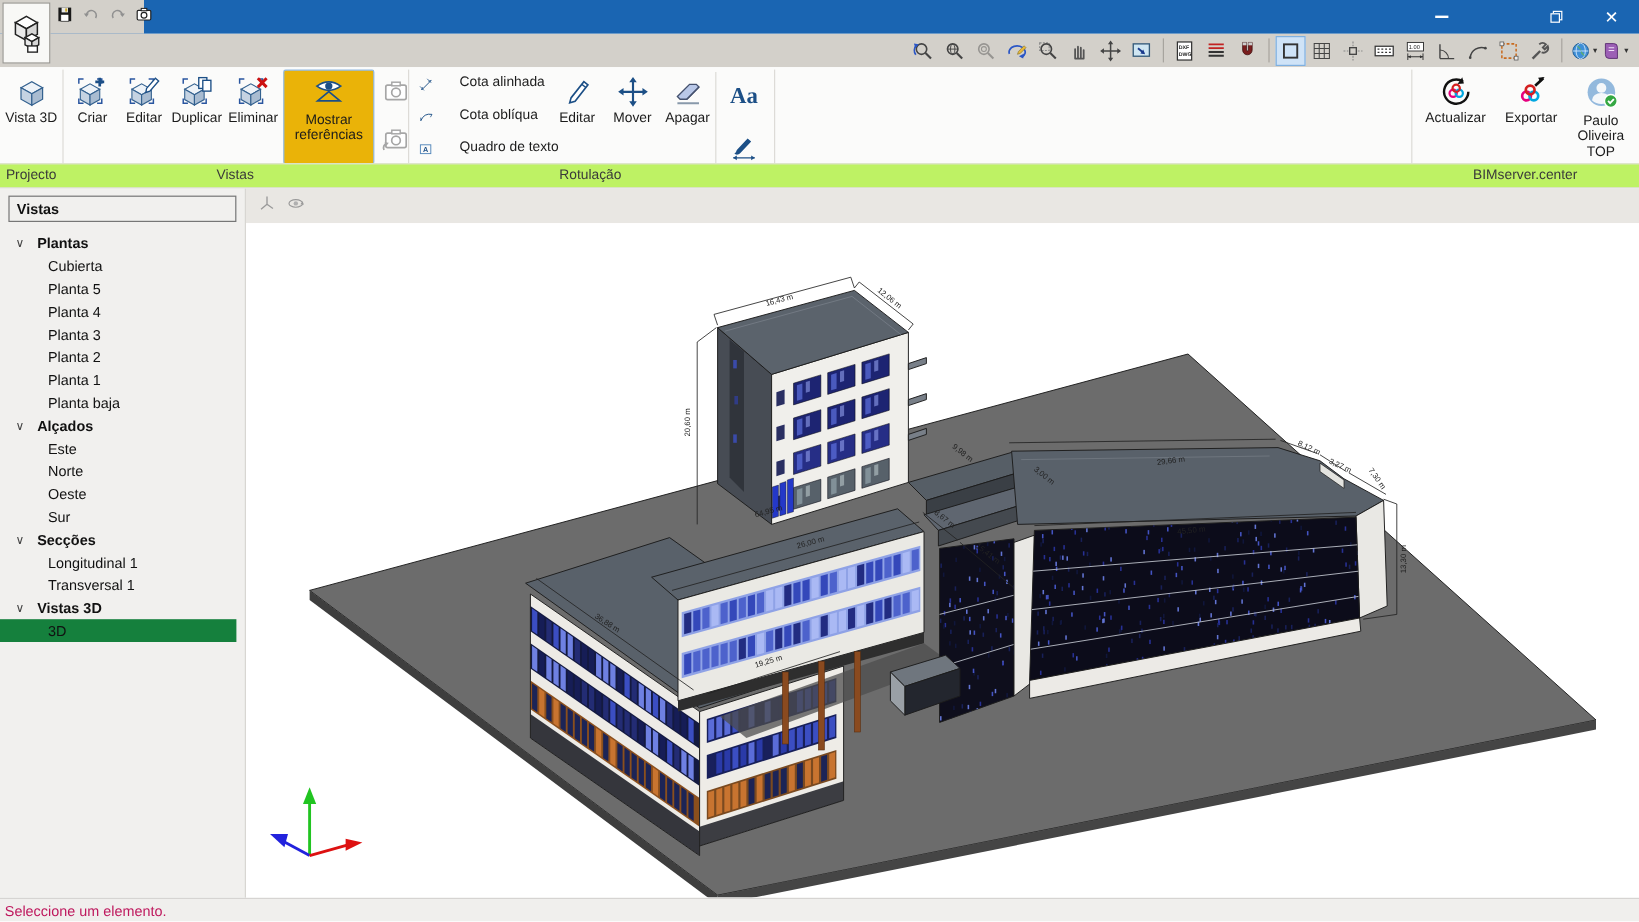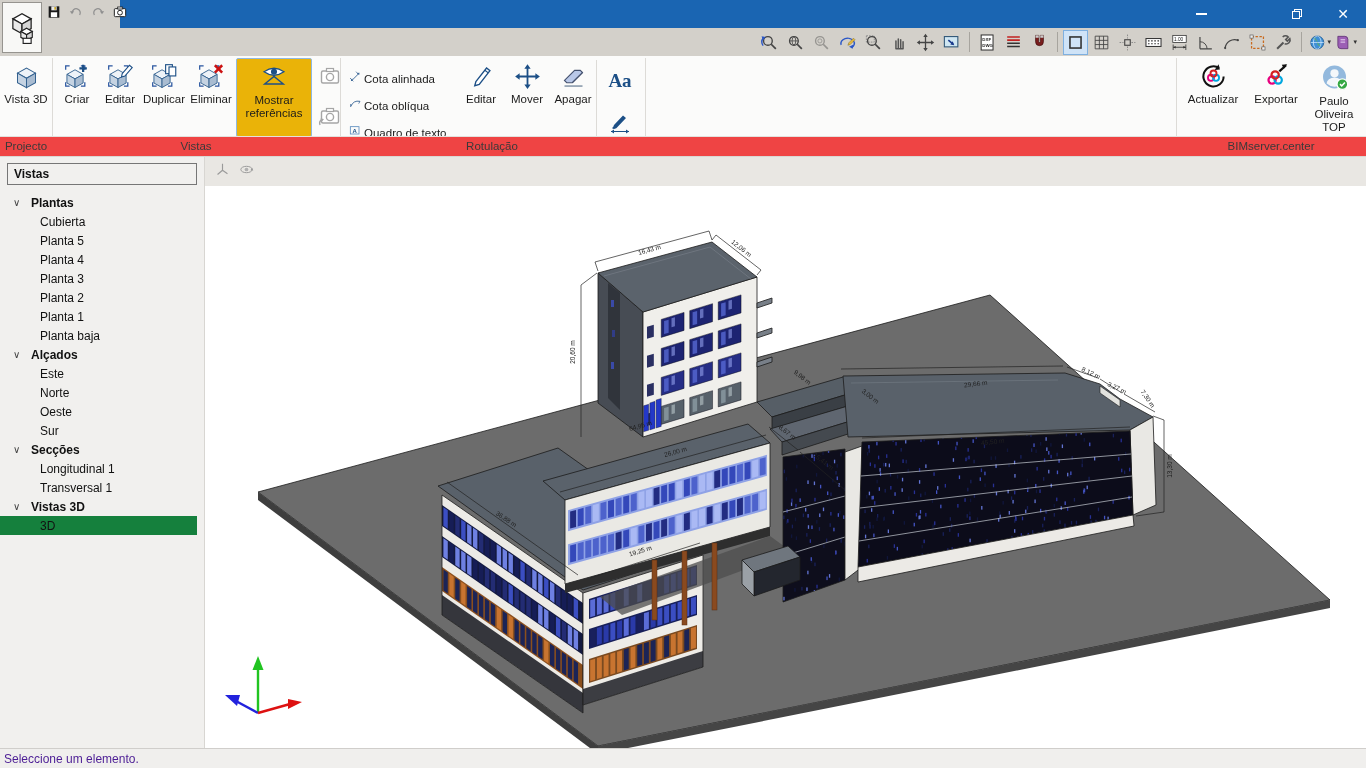--- a/index.html
+++ b/index.html
@@ -28,28 +28,28 @@
   .tbtn{width:25px;height:25px;display:flex;align-items:center;justify-content:center;border:1px solid transparent}
   .tbtn svg{width:19px;height:19px}
   .tbtn.active{background:#cfe3f7;border-color:#7fb0e0}
   .tbtn.disabled{opacity:.42}
   .tsep{width:1px;height:20px;background:#a7a49e;margin:0 4px}
   .dd{font-size:7px;color:#333;margin-left:1px}
 
   
   .ribbon{position:relative;height:101px;background:#fbfbfa;border-bottom:1px solid #d9d7d3}
   .rsep{position:absolute;top:2px;width:1px;height:97px;background:#dddbd7}
-  .rband{position:absolute;left:0;right:0;bottom:0;height:20px;background:#ef4444;border-top:1px solid #e3e1dd}
+  .rband{position:absolute;left:0;right:0;bottom:0;height:20px;background:#bef264;border-top:1px solid #e3e1dd}
   .rband span{position:absolute;top:3px;font-size:11.5px;color:#3a3a3a;transform:translateX(-50%);white-space:nowrap}
   .rbtn{position:absolute;top:2px;height:79px;display:flex;flex-direction:column;align-items:center;padding-top:4px;border:1px solid transparent;border-radius:2px}
   .ric{width:27px;height:27px;flex:none}
   .rlbl{font-size:11.5px;color:#1b1b1b;text-align:center;line-height:1.15;margin-top:3px;white-space:pre-line}
   .rbtn.active{background:#eab308;border-color:#8fb8e0}
   .rbtn.cam{height:37px;width:28px;padding-top:3px}
-  .rsmall{position:absolute;left:348px;width:116px;height:22px;display:flex;align-items:flex-end;gap:0}
+  .rsmall{position:absolute;left:348px;width:116px;height:22px;display:flex;align-items:flex-start;gap:19px}
   .rsmall svg{width:16px;height:16px;flex:none}
   .rsmall span{font-size:11.5px;color:#1b1b1b;white-space:nowrap}
   .rhalf{position:absolute;left:600px;width:40px;height:38px;display:flex;align-items:center;justify-content:center;border:1px solid transparent}
   .aa-txt{font-family:"Liberation Serif",serif;font-size:19px;font-weight:bold;color:#1c4f86}
 
   
   .main{display:flex;height:591px}
   .sidebar{width:205px;background:#f1f0ee;border-right:1px solid #d8d6d2;padding-top:6px}
   .shead{margin:0 7px;height:22px;border:1px solid #767676;display:flex;align-items:center;padding-left:6px;font-weight:bold;font-size:12px;color:#111}
   .tree{margin-top:8px}
@@ -60,21 +60,21 @@
   .canvascol{flex:1;display:flex;flex-direction:column;min-width:0}
   .cstrip{height:29px;background:#e9e7e3;display:flex;align-items:center;gap:7px;padding-left:9px}
   .cstrip svg{width:17px;height:17px}
   .canvas{position:relative;flex:1;background:#fff;overflow:hidden}
   .canvas>svg{position:absolute;left:0;top:0}
   .dim{font-size:6.5px;fill:#222;text-anchor:middle}
   .bld{stroke:#1c1c1c;stroke-width:.8;stroke-linejoin:round}
   .dln{stroke:#222;stroke-width:.7;fill:none}
 
   
-  .statusbar{height:20px;background:#f0efed;border-top:1px solid #d0cecb;font-size:12px;color:#4c1d95;display:flex;align-items:center;padding-left:4px}
+  .statusbar{height:20px;background:#f0efed;border-top:1px solid #d0cecb;font-size:12px;color:#be185d;display:flex;align-items:center;padding-left:4px}
 </style>
 </head>
 <body>
 
 <svg width="0" height="0" style="position:absolute" aria-hidden="true">
 <defs>
   <g id="sym-mag">
         <circle cx="10" cy="10" r="5.5" fill="none" stroke="#444" stroke-width="1.7"></circle>
         <line x1="14.2" y1="14.2" x2="20" y2="20" stroke="#444" stroke-width="2.2"></line>
       </g>

